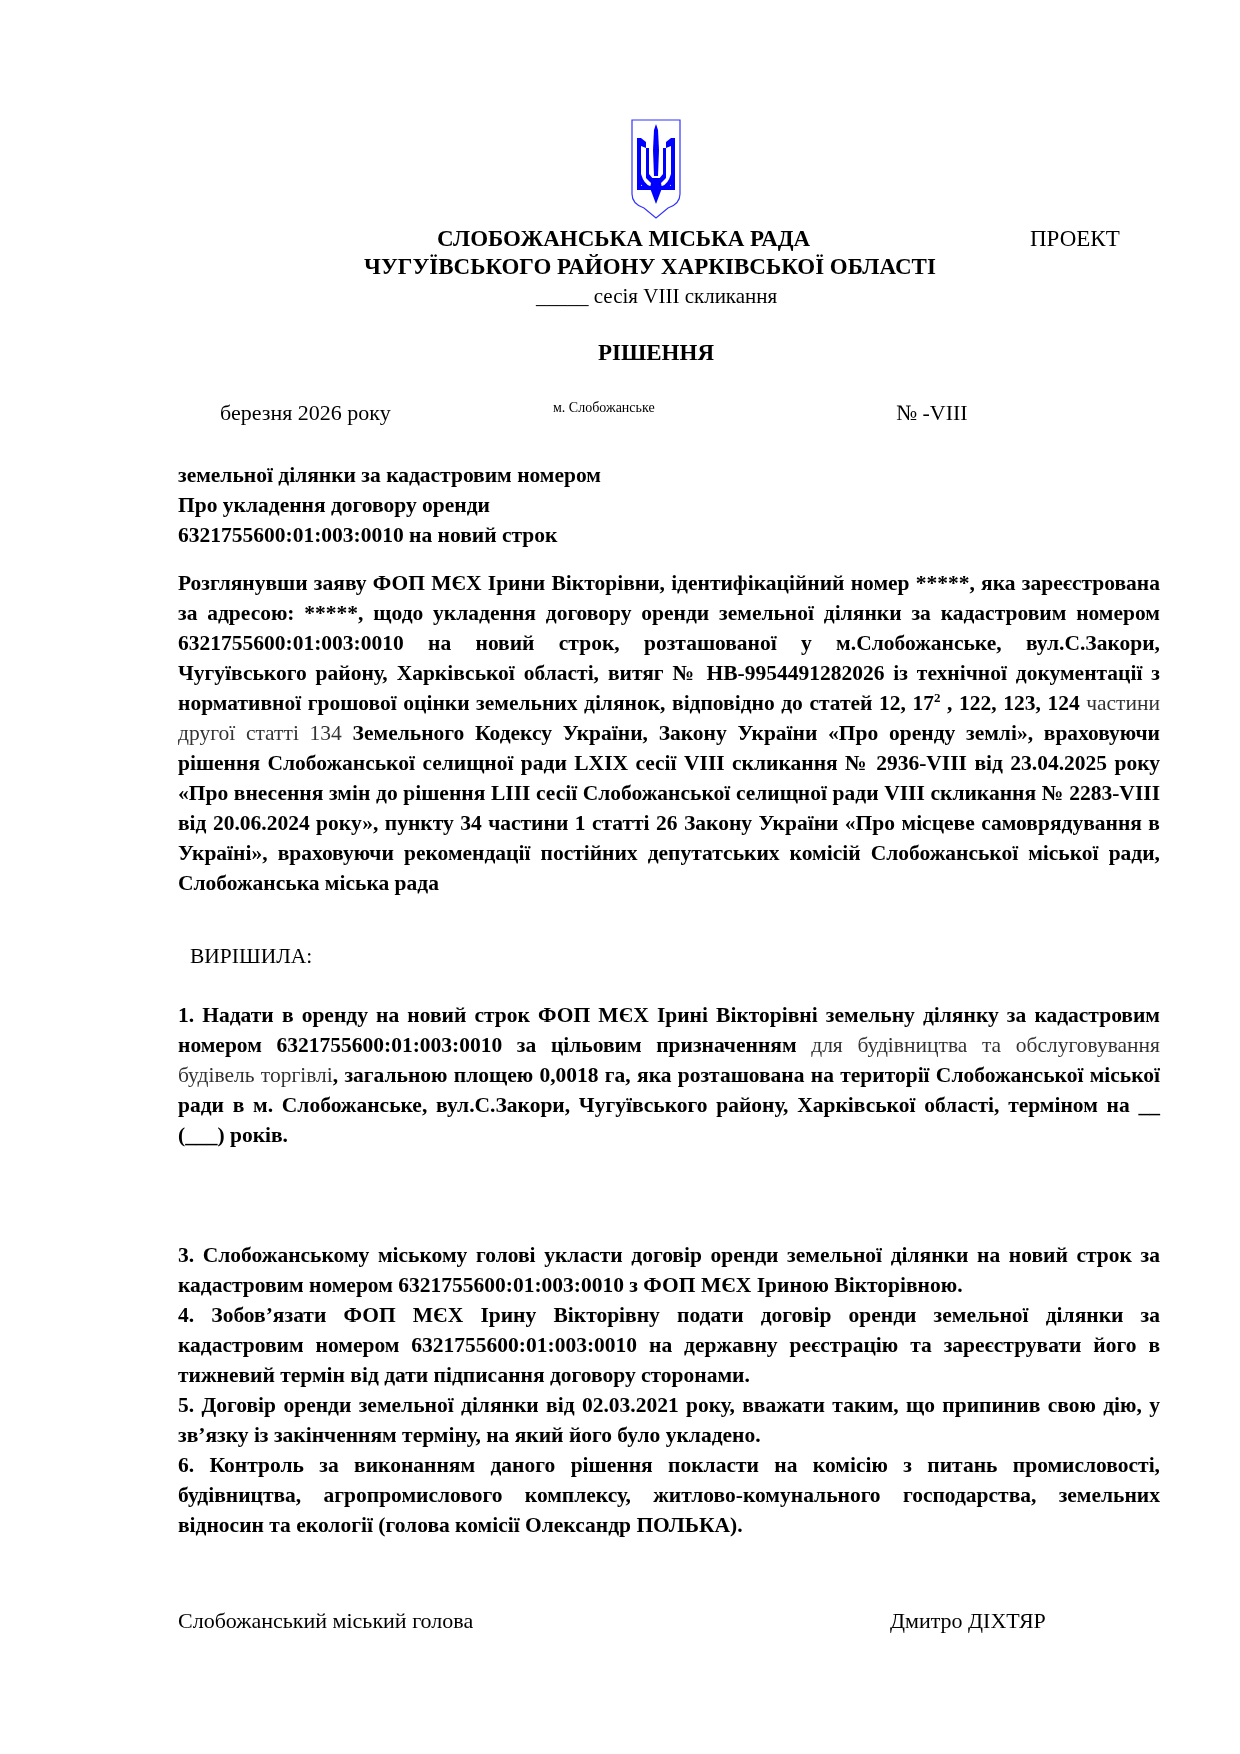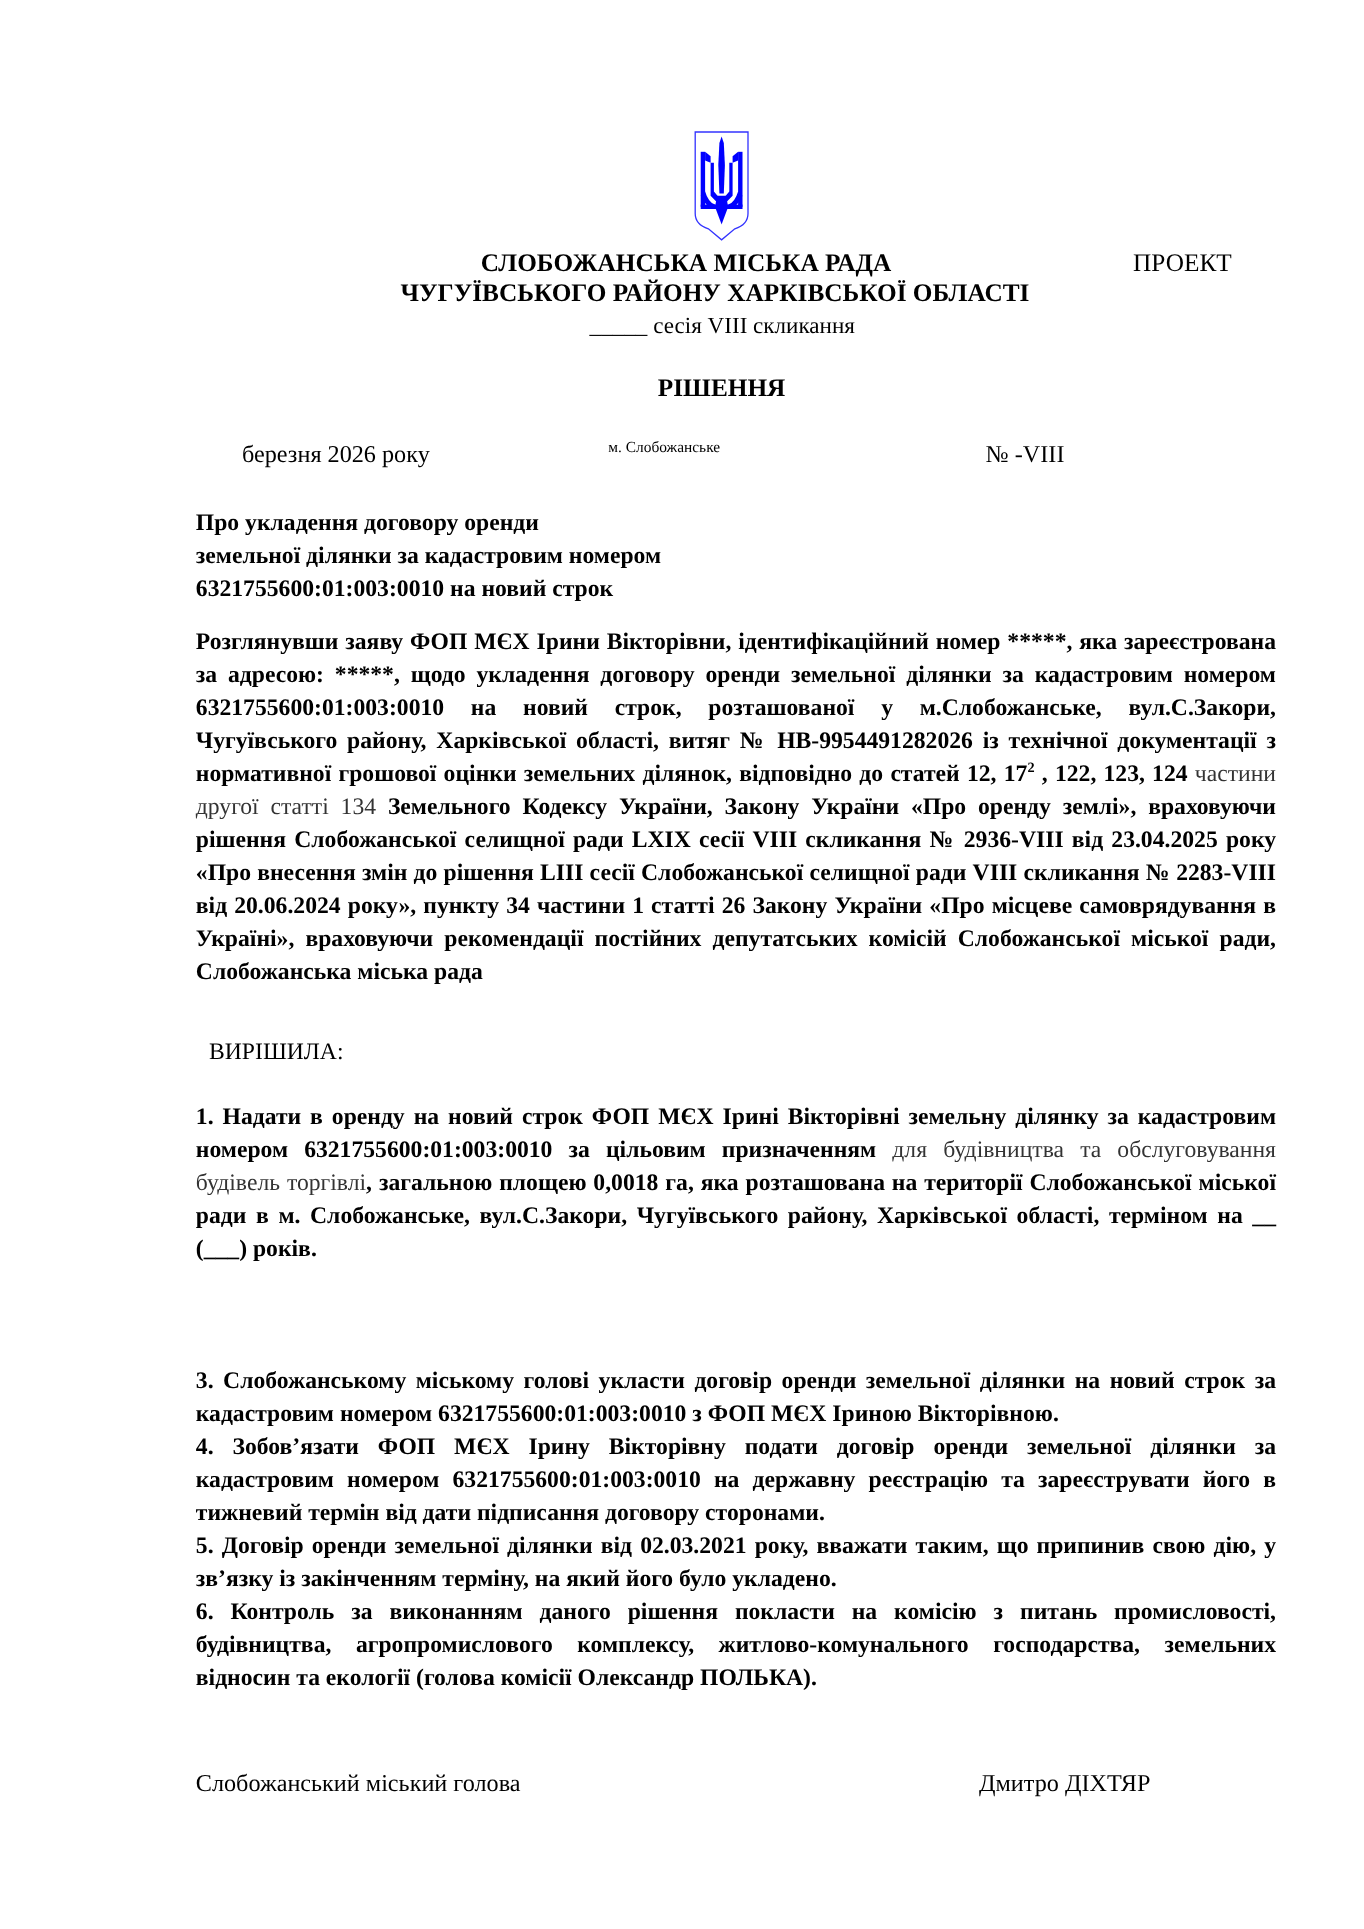--- a/index.html
+++ b/index.html
@@ -45,22 +45,22 @@
     <span>сесія VIII скликання</span>
   </div>
 
   <div class="abs hdr" style="left:598px; top:340px;">РІШЕННЯ</div>
 
   <div class="abs" style="left:220px; top:400px; font-size:22px;text-align:center;">березня 2026 року</div>
   <div class="abs" style="left:553px; top:400px; font-size:14px;">м. Слобожанське</div>
   <div class="abs" style="left:896px; top:400px; font-size:22px;">№ -VIII</div>
 
   <div class="title-block">
+    <span class="tline">земельної ділянки за кадастровим номером</span>
     <span class="tline">Про укладення договору оренди</span>
-    <span class="tline">земельної ділянки за кадастровим номером</span>
     <span class="tline">6321755600:01:003:0010 на новий строк</span>
   </div>
 
   <div class="para" style="top:568px;"><span> Розглянувши заяву ФОП МЄХ Ірини Вікторівни, ідентифікаційний номер *****, яка зареєстрована за адресою: *****, щодо укладення договору оренди земельної ділянки за кадастровим номером 6321755600:01:003:0010 на новий строк, розташованої у м.Слобожанське, вул.С.Закори, Чугуївського району, Харківської області, витяг № НВ-9954491282026 із технічної документації з нормативної грошової оцінки земельних ділянок, відповідно до  статей 12, 17</span><sup>2</sup><span> , 122, 123, 124</span><span class="norm"> частини другої статті 134</span><span> Земельного Кодексу України, Закону України «Про оренду землі», враховуючи рішення Слобожанської селищної ради LXIX сесії VIII скликання № 2936-VIII  від 23.04.2025 року «Про внесення змін до рішення LIII сесії Слобожанської селищної ради VIII скликання № 2283-VIII  від 20.06.2024 року», пункту 34 частини 1 статті 26 Закону України «Про місцеве самоврядування в Україні», враховуючи рекомендації постійних депутатських комісій Слобожанської міської ради, Слобожанська міська рада</span></div>
 
   <div class="abs" style="left:178px; top:944px; font-size:21.5px;margin-left:12px;">ВИРІШИЛА:</div>
 
   <div class="para" style="top:1000px;"><span>1. Надати в оренду на новий строк ФОП МЄХ Ірині Вікторівні земельну ділянку за кадастровим номером 6321755600:01:003:0010 за цільовим призначенням</span><span class="norm"> для будівництва та обслуговування будівель торгівлі</span><span>, загальною площею 0,0018 га, яка розташована на території Слобожанської міської ради в м. Слобожанське, вул.С.Закори, Чугуївського району, Харківської області,  терміном на __ (___) років.</span></div>
 
   <div class="para" style="top:1240px;">3. Слобожанському міському голові укласти договір оренди земельної ділянки на новий строк за кадастровим номером 6321755600:01:003:0010 з ФОП МЄХ Іриною Вікторівною.</div>

